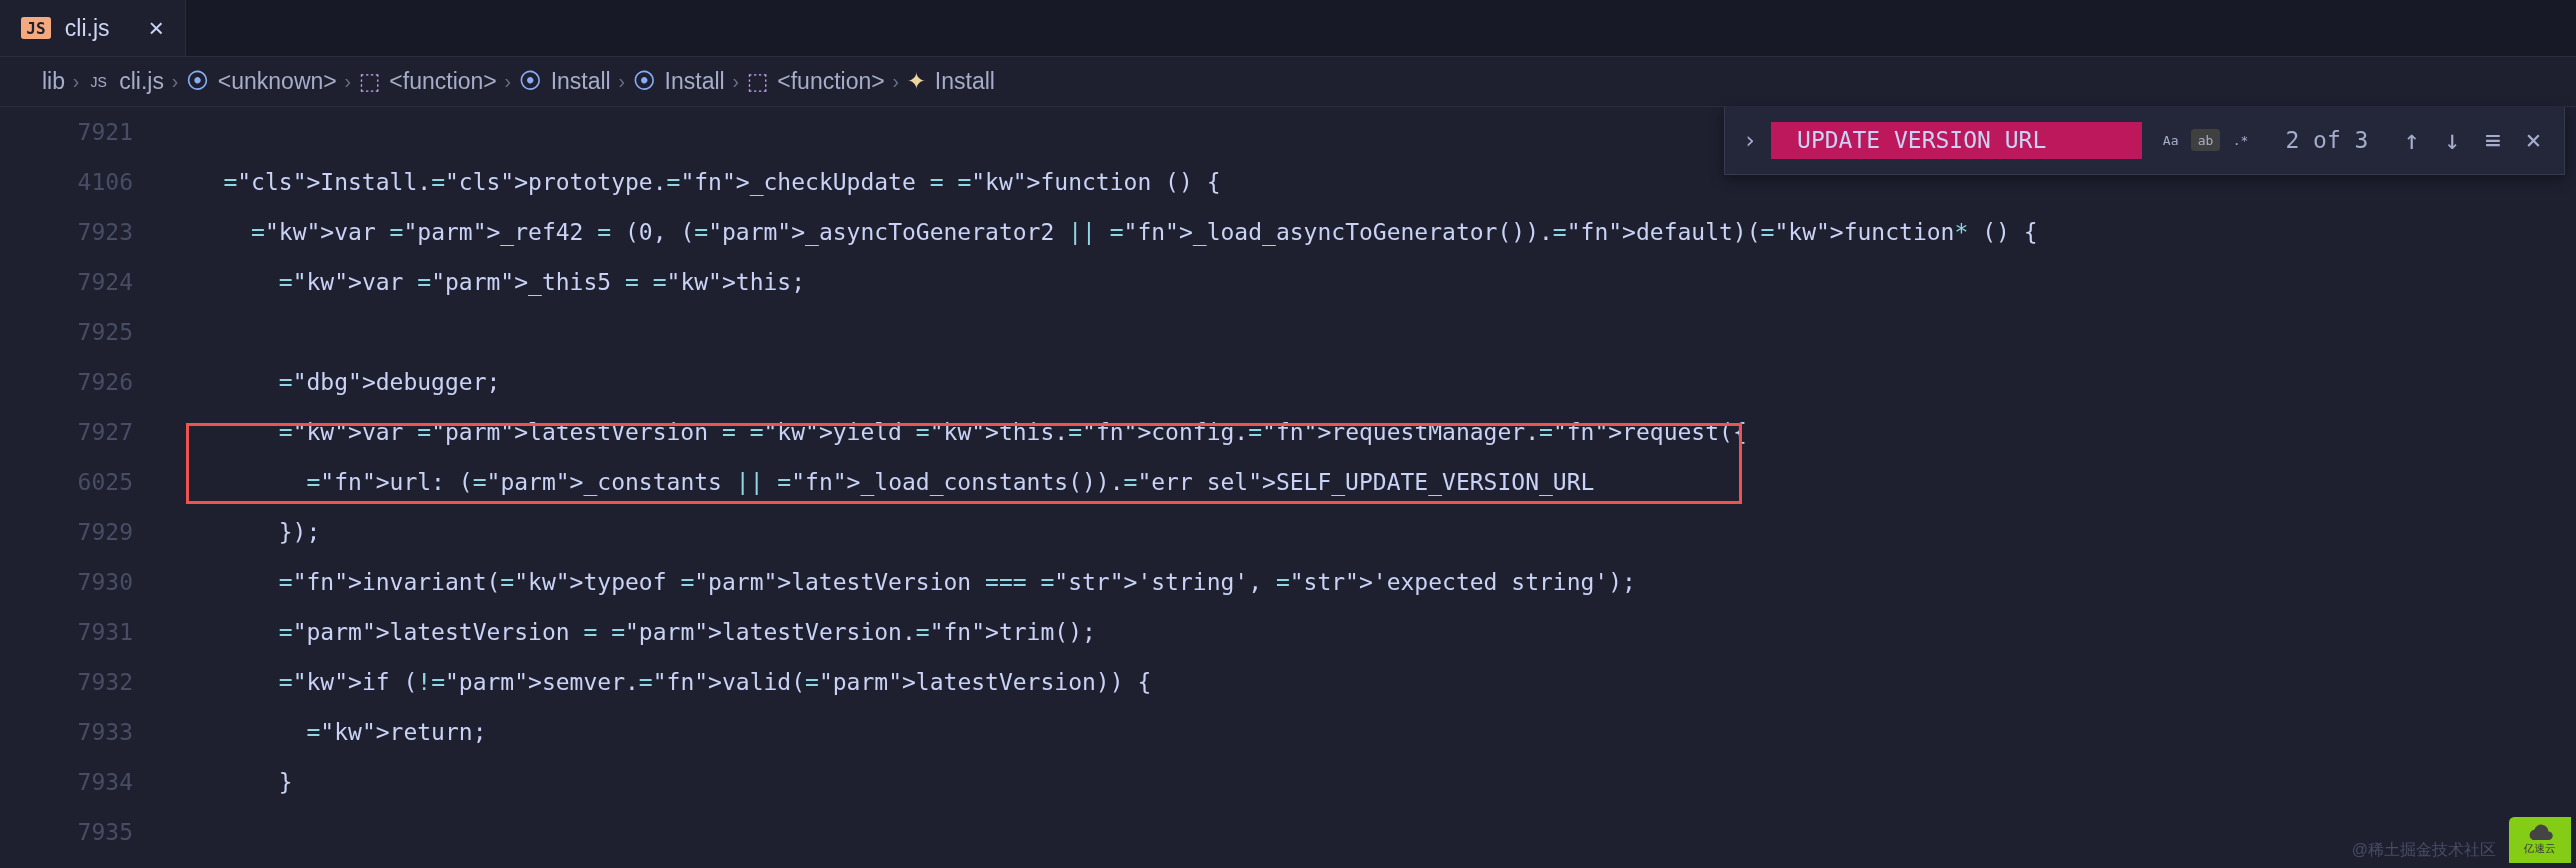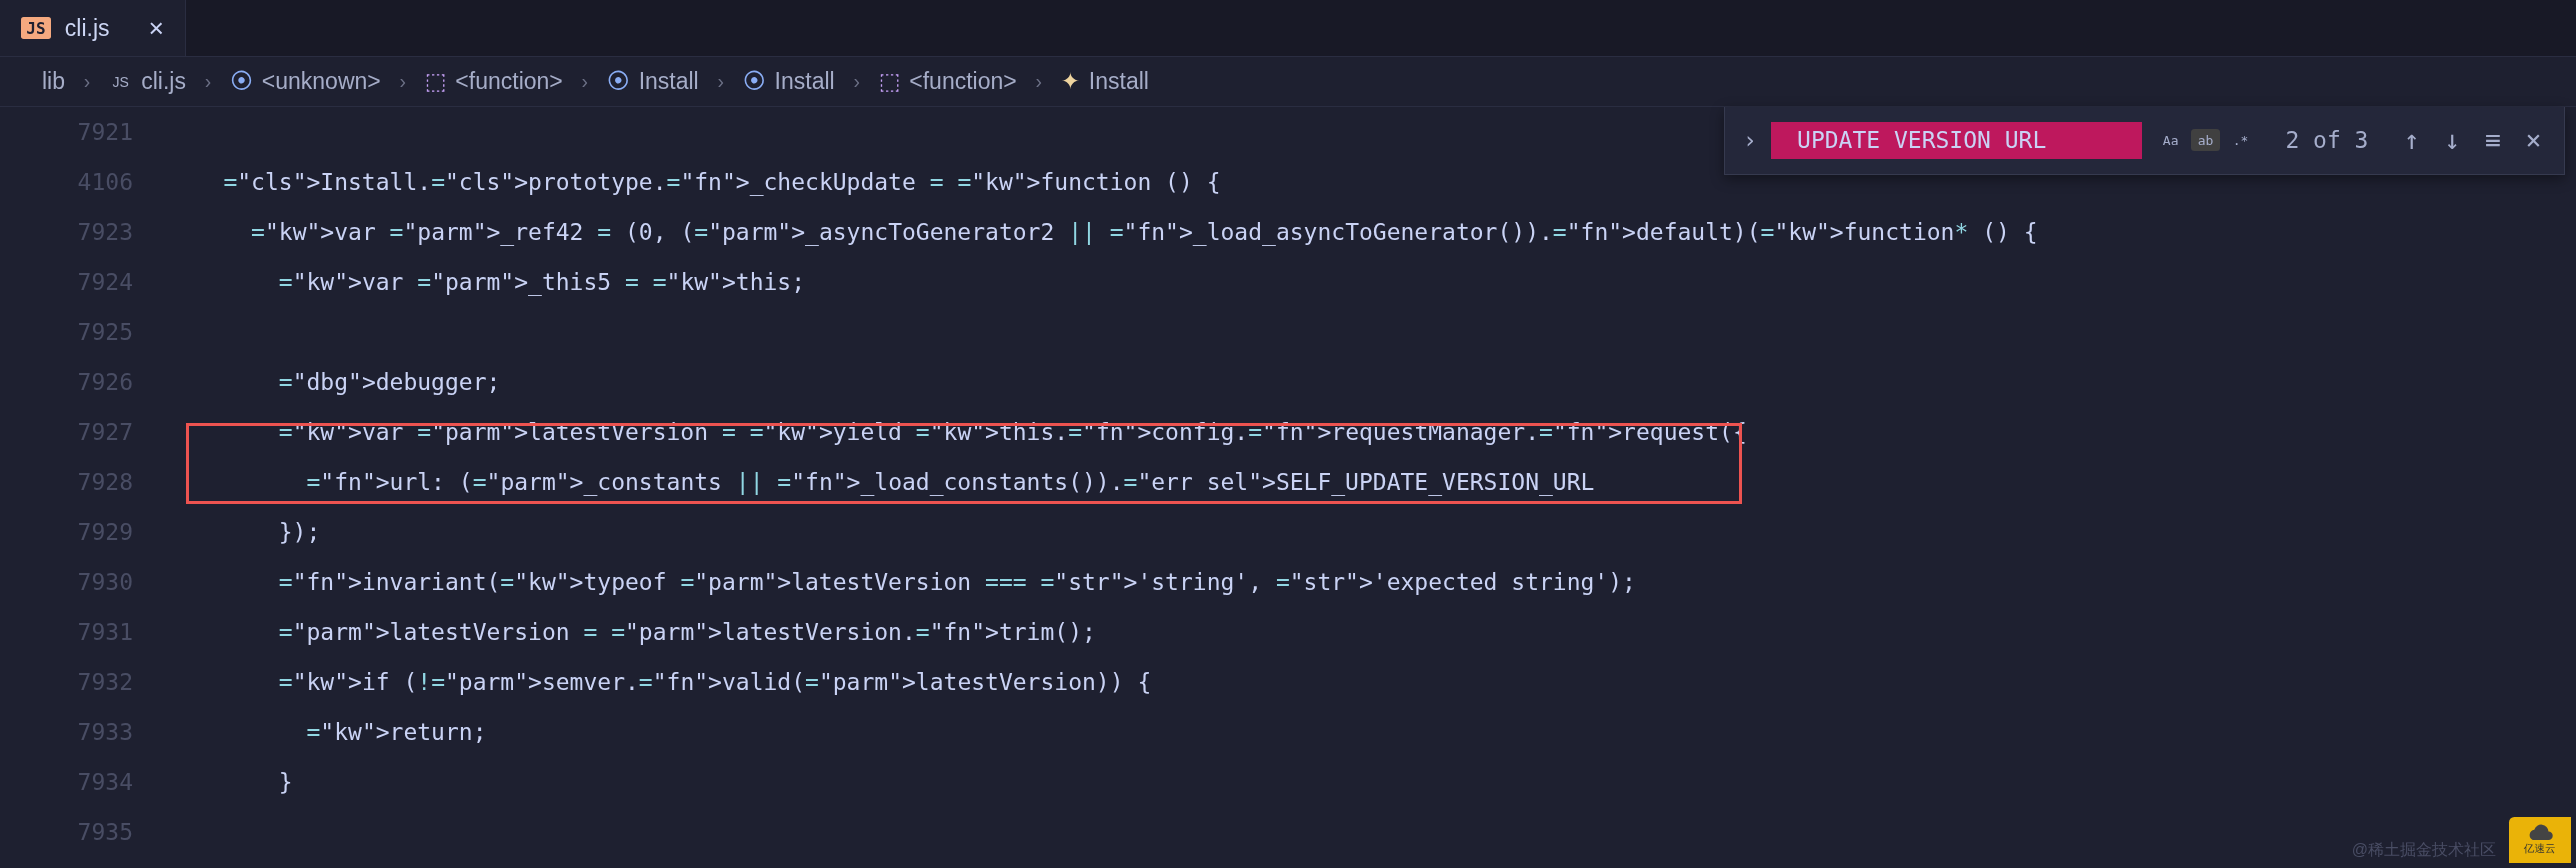--- a/index.html
+++ b/index.html
@@ -36,21 +36,21 @@
     font-weight: 700;
     padding: 1.8px 5.3px;
     border-radius: 2.7px;
     font-family: monospace;
   }
   .tab .close { color: #cad3f5; font-size: 26.5px; margin-left: 25px; cursor: pointer; line-height:1; }
   
   .breadcrumbs {
     display: flex;
     align-items: center;
-    gap: 17px;
+    gap: 6px;
     padding: 8.8px 42px;
     font-size: 23px;
     color: #a6adc8;
     height: 50px;
     border-bottom: 0.9px solid #2a2d41;
   }
   .bc-sep { color: #6c7086; font-size: 19.4px; padding:0 1.8px;}
   .bc-item { display: inline-flex; align-items: center; gap: 8.8px; }
   .ico-cube { color: #c6a0f6; }
   .ico-brackets { color: #8aadf4; }
@@ -124,21 +124,21 @@
     right: 80px;
     font-size: 16px;
     color: #494d64;
   }
   .cloud-badge {
     position: absolute;
     bottom: 5.3px;
     right: 5.3px;
     width: 62px;
     height: 46px;
-    background: #eab308;
+    background: #84cc16;
     border-radius: 5.3px 0 0 0;
     display:flex;
     flex-direction:column;
     align-items:center;
     justify-content:center;
     color:#333;
     font-size:10.6px;
   }
   .cloud-badge svg{ width:30px; height:19.4px; fill:#444;}
 </style>
@@ -196,21 +196,21 @@
 
 <div class="editor">
   <div class="gutter" id="gutter">
       <div>7921</div>
       <div>4106</div>
       <div>7923</div>
       <div>7924</div>
       <div>7925</div>
       <div>7926</div>
       <div>7927</div>
-      <div>7928</div>
+      <div>6025</div>
       <div>7929</div>
       <div>7930</div>
       <div>7931</div>
       <div>7932</div>
       <div>7933</div>
       <div>7934</div>
       <div>7935</div>
     </div>
   <div class="code" id="code">
 

